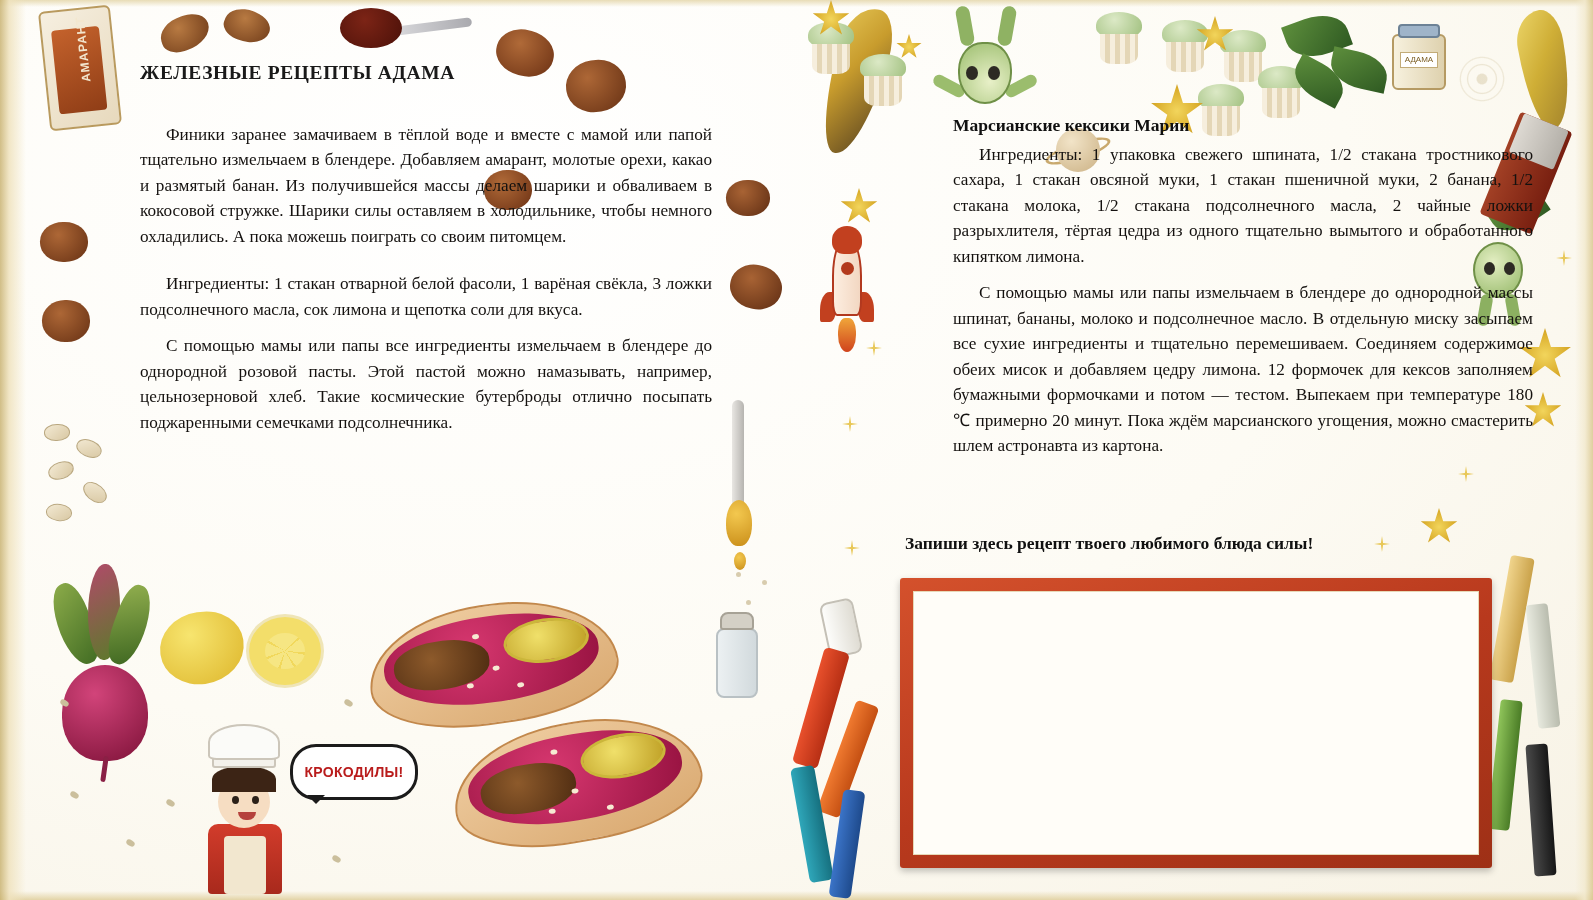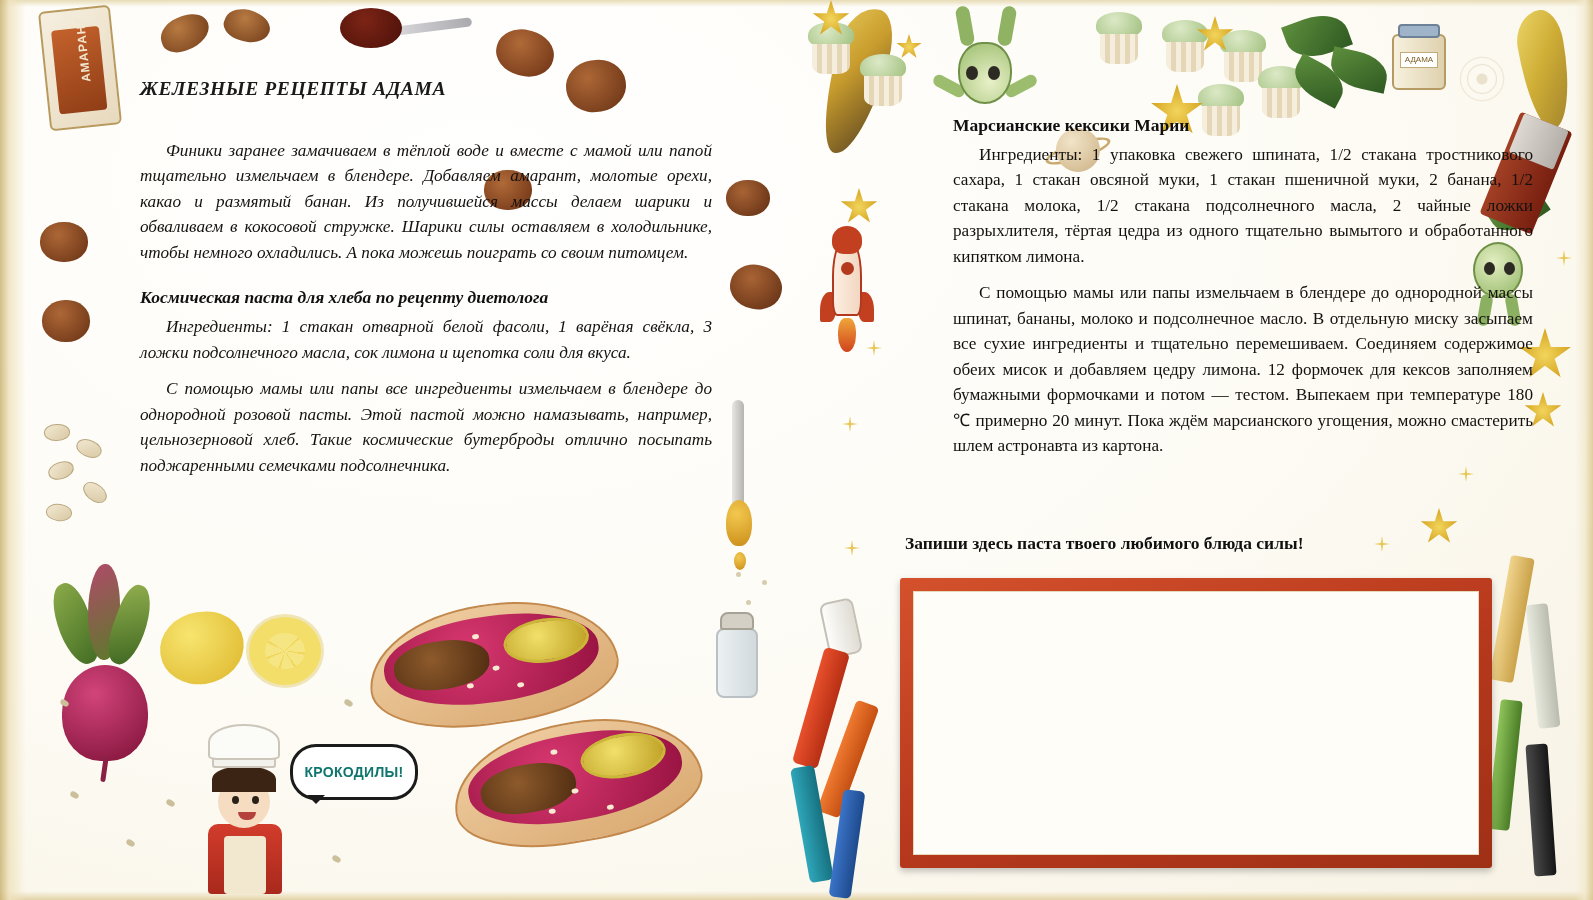--- a/index.html
+++ b/index.html
@@ -292,21 +292,21 @@
   .chef .apron { position:absolute; left:38px; top:112px; width:42px; height:58px; background:#f2e7cf; border-radius:4px; }
 
   
   .bubble {
     left: 290px; top: 744px; width: 128px; height: 56px;
     background: #ffffff; border: 3px solid #1b1b1b; border-radius: 26px;
     display:flex; align-items:center; justify-content:center;
   }
   .bubble .txt {
     font-family: "Liberation Sans", sans-serif;
-    font-size: 14px; font-weight: bold; color:#0f766e; letter-spacing:.3px;
+    font-size: 14px; font-weight: bold; color:#b91c1c; letter-spacing:.3px;
   }
   .bubble::after {
     content:""; position:absolute; left:14px; bottom:-16px; width:0;height:0;
     border:9px solid transparent; border-top-color:#1b1b1b;
   }
 
   
   .shaker { left: 714px; top: 612px; width: 46px; height: 86px; }
   .shaker .cap { position:absolute; left:6px; top:0; width:34px; height:18px; border-radius:8px 8px 3px 3px; background:#d4d0c6; border:2px solid #a7a296; }
   .shaker .glass { position:absolute; left:2px; top:16px; width:42px; height:70px; border-radius:8px;
@@ -539,43 +539,42 @@
   <div class="deco seed-sm" style="left:60px;top:700px;"></div>
   <div class="deco seed-sm" style="left:70px;top:792px;"></div>
   <div class="deco seed-sm" style="left:126px;top:840px;"></div>
   <div class="deco seed-sm" style="left:166px;top:800px;"></div>
   <div class="deco seed-sm" style="left:332px;top:856px;"></div>
   <div class="deco seed-sm" style="left:344px;top:700px;"></div>
   <div class="deco dot-sm" style="left:746px;top:600px;"></div>
   <div class="deco dot-sm" style="left:762px;top:580px;"></div>
   <div class="deco dot-sm" style="left:736px;top:572px;"></div>
 
-  <div class="col col-left" style="top:78px;font-style:italic;">
+  <div class="col col-left" style="top:62px;">
     <h1 class="section-title">ЖЕЛЕЗНЫЕ РЕЦЕПТЫ АДАМА</h1>
 
     <div class="block" style="margin-top:38px;">
       <p class="para">Финики заранее замачиваем в тёплой воде и вместе с мамой или папой тщательно измельчаем в блендере. Добавляем амарант, молотые орехи, какао и размятый банан. Из получившейся массы делаем шарики и обваливаем в кокосовой стружке. Шарики силы оставляем в холодильнике, чтобы немного охладились. А пока можешь поиграть со своим питомцем.</p>
     </div>
 
     <div class="block" style="margin-top:22px;">
-      <h2 class="recipe-title">Космическая паста для хлеба по рецепту диетолога</h2>
       <p class="para">Ингредиенты: 1 стакан отварной белой фасоли, 1 варёная свёкла, 3 ложки подсолнечного масла, сок лимона и щепотка соли для вкуса.</p>
       <p class="para">С помощью мамы или папы все ингредиенты измельчаем в блендере до однородной розовой пасты. Этой пастой можно намазывать, например, цельнозерновой хлеб. Такие космические бутерброды отлично посыпать поджаренными семечками подсолнечника.</p>
     </div>
   </div>
 
   <div class="col col-right" style="top:115px;margin-left:48px;">
     <div class="block">
       <h2 class="recipe-title">Марсианские кексики Марии</h2>
       <p class="para">Ингредиенты: 1 упаковка свежего шпината, 1/2 стакана тростникового сахара, 1 стакан овсяной муки, 1 стакан пшеничной муки, 2 банана, 1/2 стакана молока, 1/2 стакана подсолнечного масла, 2 чайные ложки разрыхлителя, тёртая цедра из одного тщательно вымытого и обработанного кипятком лимона.</p>
       <p class="para">С помощью мамы или папы измельчаем в блендере до однородной массы шпинат, бананы, молоко и подсолнечное масло. В отдельную миску засыпаем все сухие ингредиенты и тщательно перемешиваем. Соединяем содержимое обеих мисок и добавляем цедру лимона. 12 формочек для кексов заполняем бумажными формочками и потом — тестом. Выпекаем при температуре 180 ℃ примерно 20 минут. Пока ждём марсианского угощения, можно смастерить шлем астронавта из картона.</p>
     </div>
   </div>
 
   <div class="col" style="left:905px;top:533px;width:580px;">
-    <div class="prompt-line">Запиши здесь паста твоего любимого блюда силы!</div>
+    <div class="prompt-line">Запиши здесь рецепт твоего любимого блюда силы!</div>
   </div>
 
   <div class="write-frame">
     <div class="write-frame-inner"></div>
   </div>
 
 </div>
 
 </body></html>

